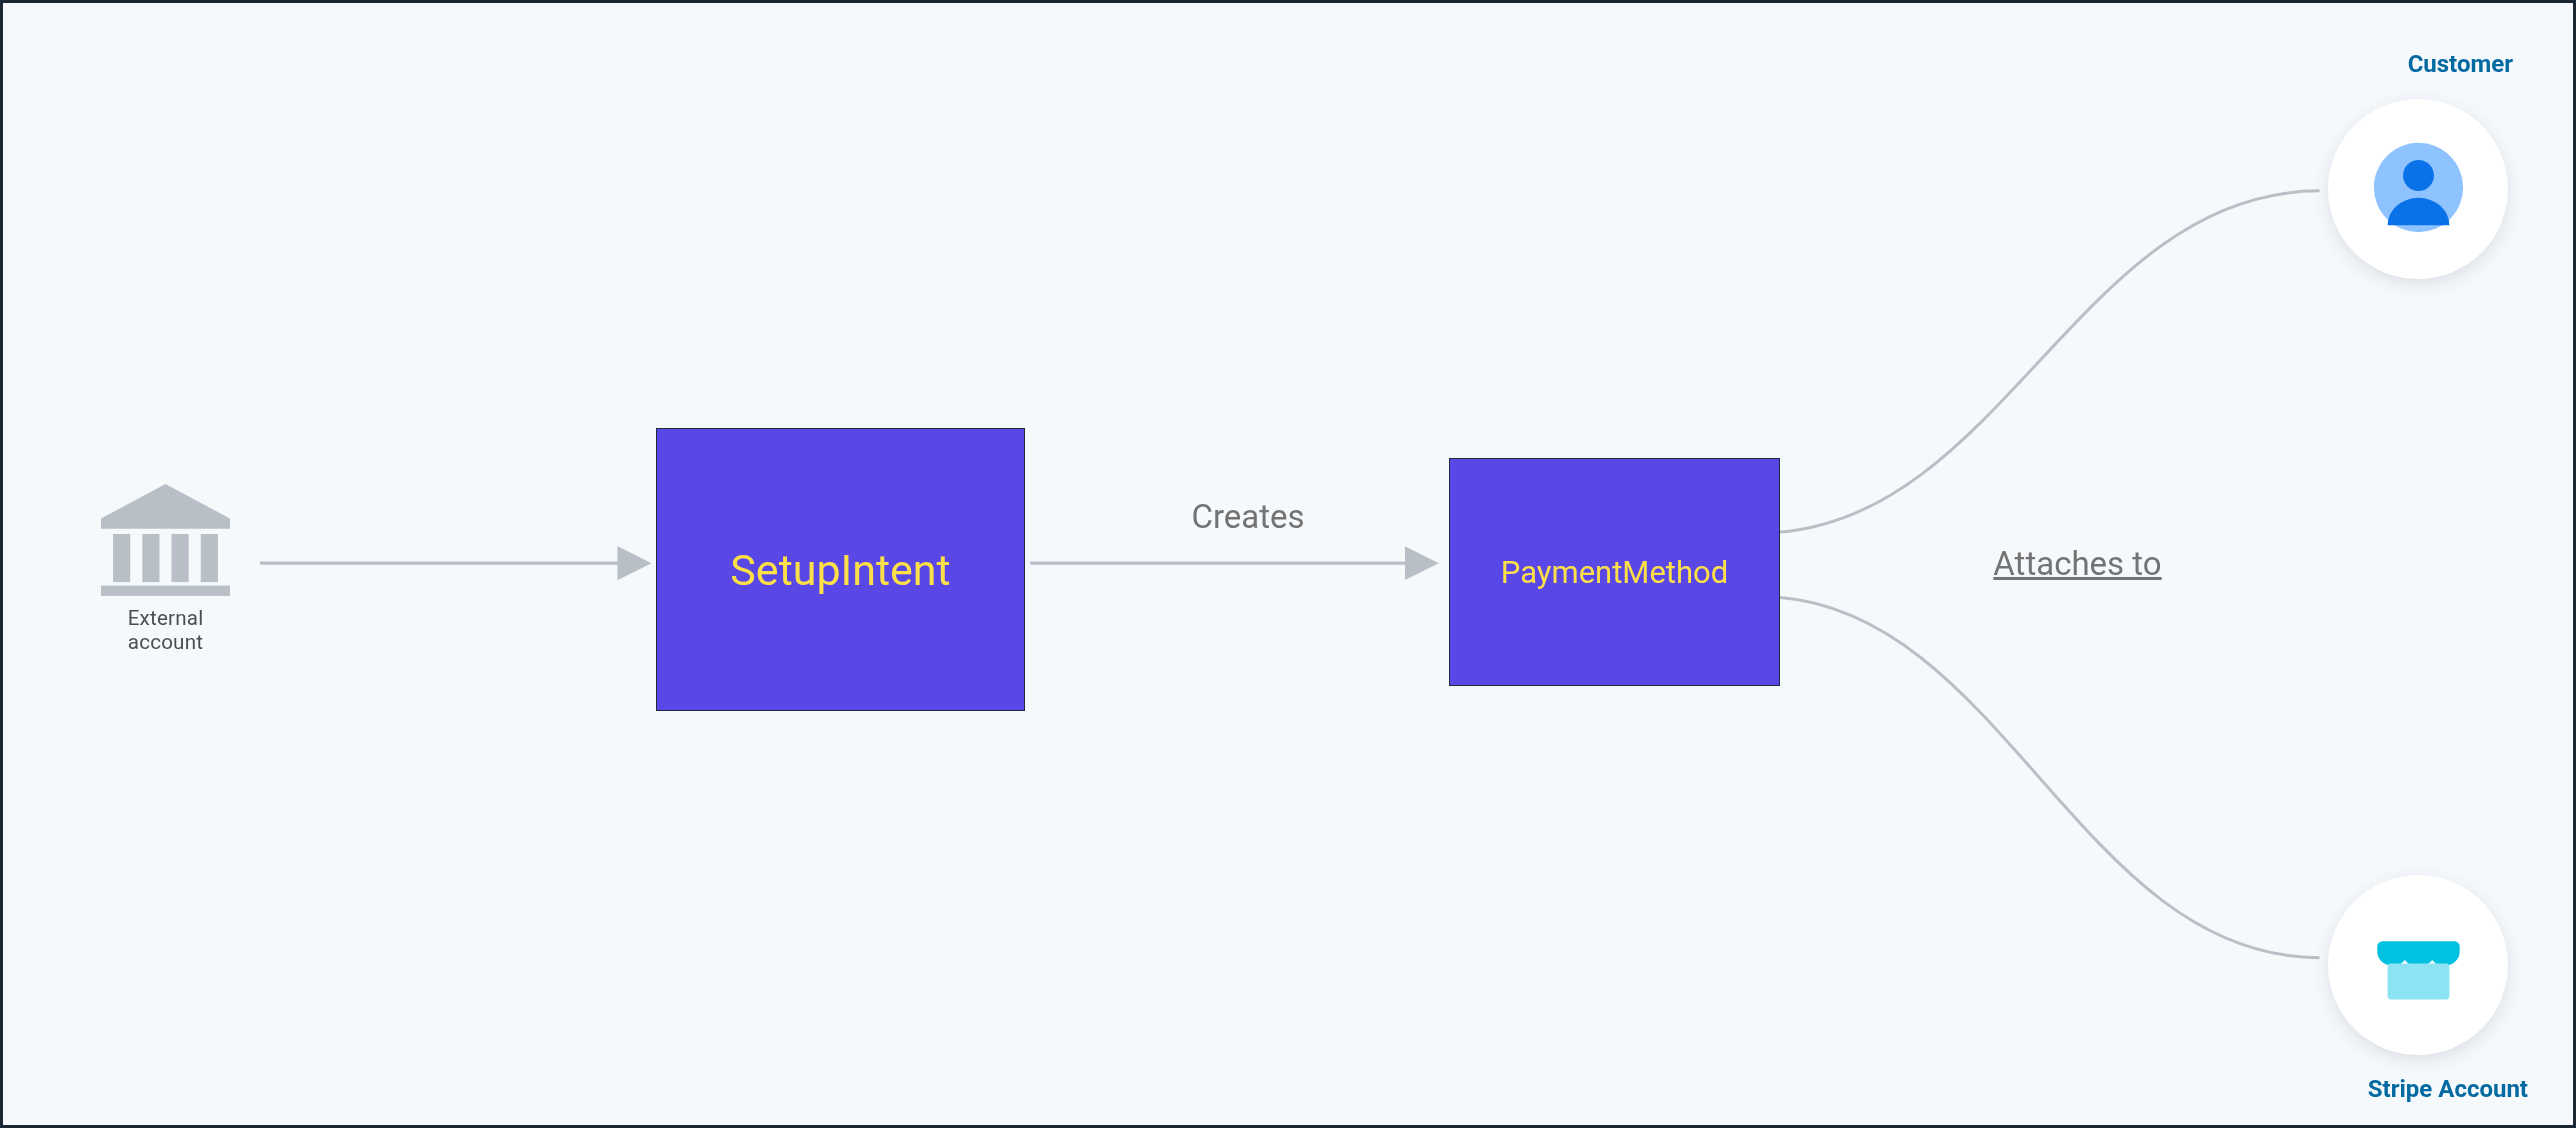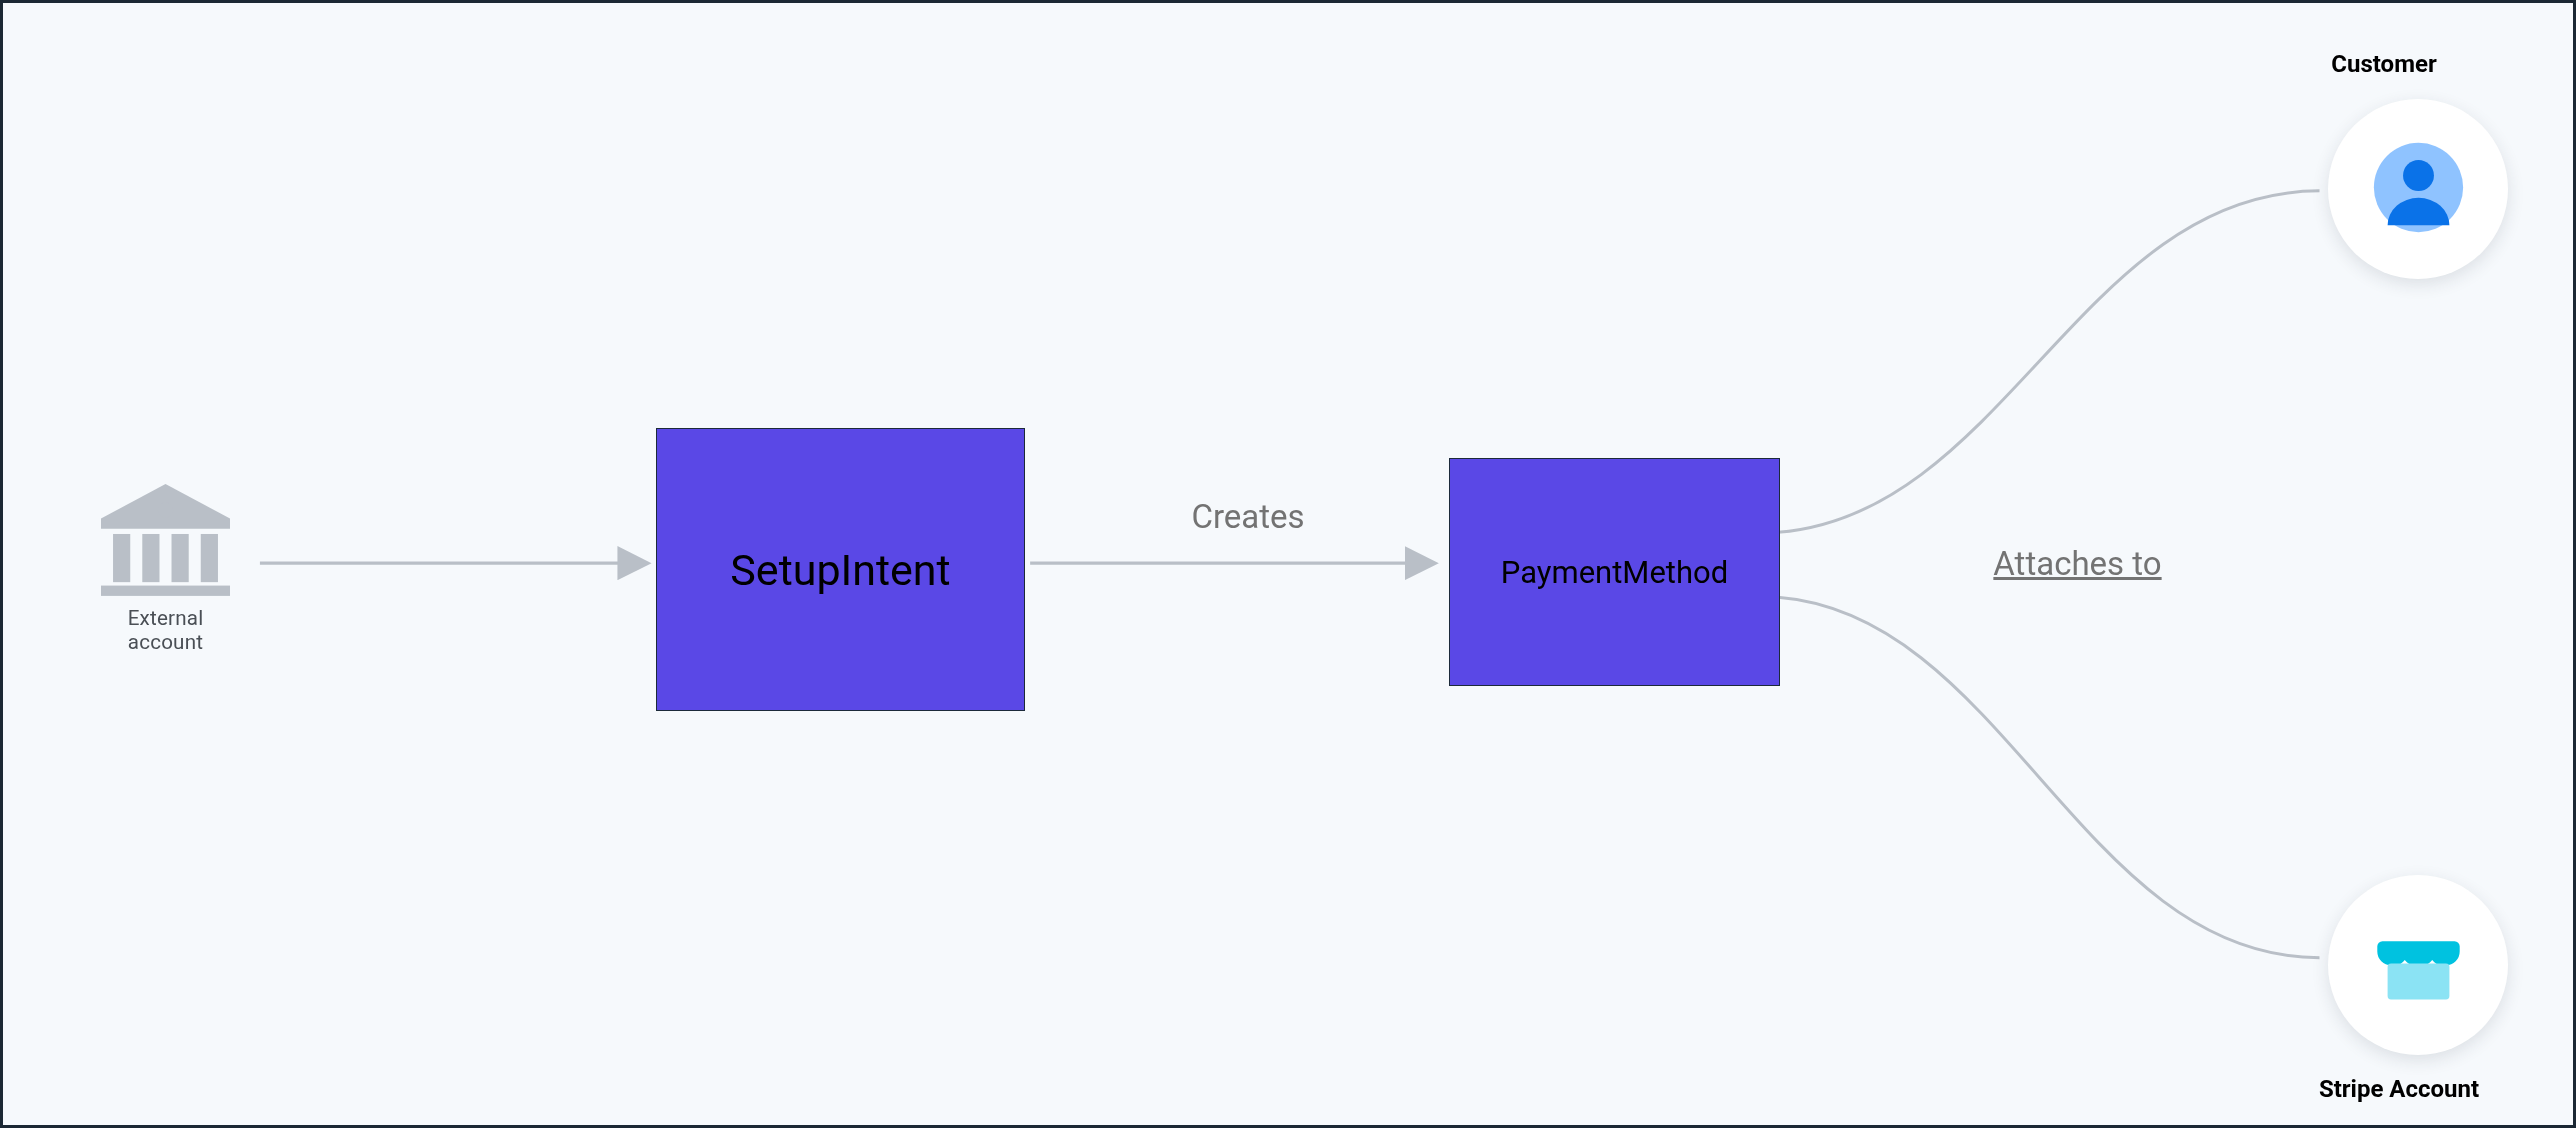--- a/index.html
+++ b/index.html
@@ -35,21 +35,21 @@
     letter-spacing: 0.2px;
   }
   
   .box {
     position: absolute;
     background: #5a48e6;
     border: 1.7px solid #1c2a3a;
     display: flex;
     align-items: center;
     justify-content: center;
-    color: #000000;
+    color: #fde047;
     font-weight: 400;
   }
   .box.setup {
     left: 653px;
     top: 425px;
     width: 369px;
     height: 283px;
     font-size: 43px;
   }
   .box.payment {
@@ -64,24 +64,24 @@
     position: absolute;
     color: #737373;
     font-size: 33px;
     text-align: center;
   }
   .label-creates  { left: 1125px; top: 494px; width: 240px; }
   .label-attaches { left: 1980px; top: 541px; width: 189px; text-decoration: underline; }
   
   .side-label {
     position: absolute;
-    color: #000000;
+    color: #0369a1;
     font-size: 24px;
     font-weight: 700;
-    text-align: center;
+    text-align: right;
   }
   .lbl-customer  { right: 60px; top: 47px;  width: 258px; }
   .lbl-stripe    { right: 45px; top: 1072px; width: 258px; }
   
   .circle {
     position: absolute;
     width: 180px;
     height: 180px;
     border-radius: 50%;
     background: #ffffff;

